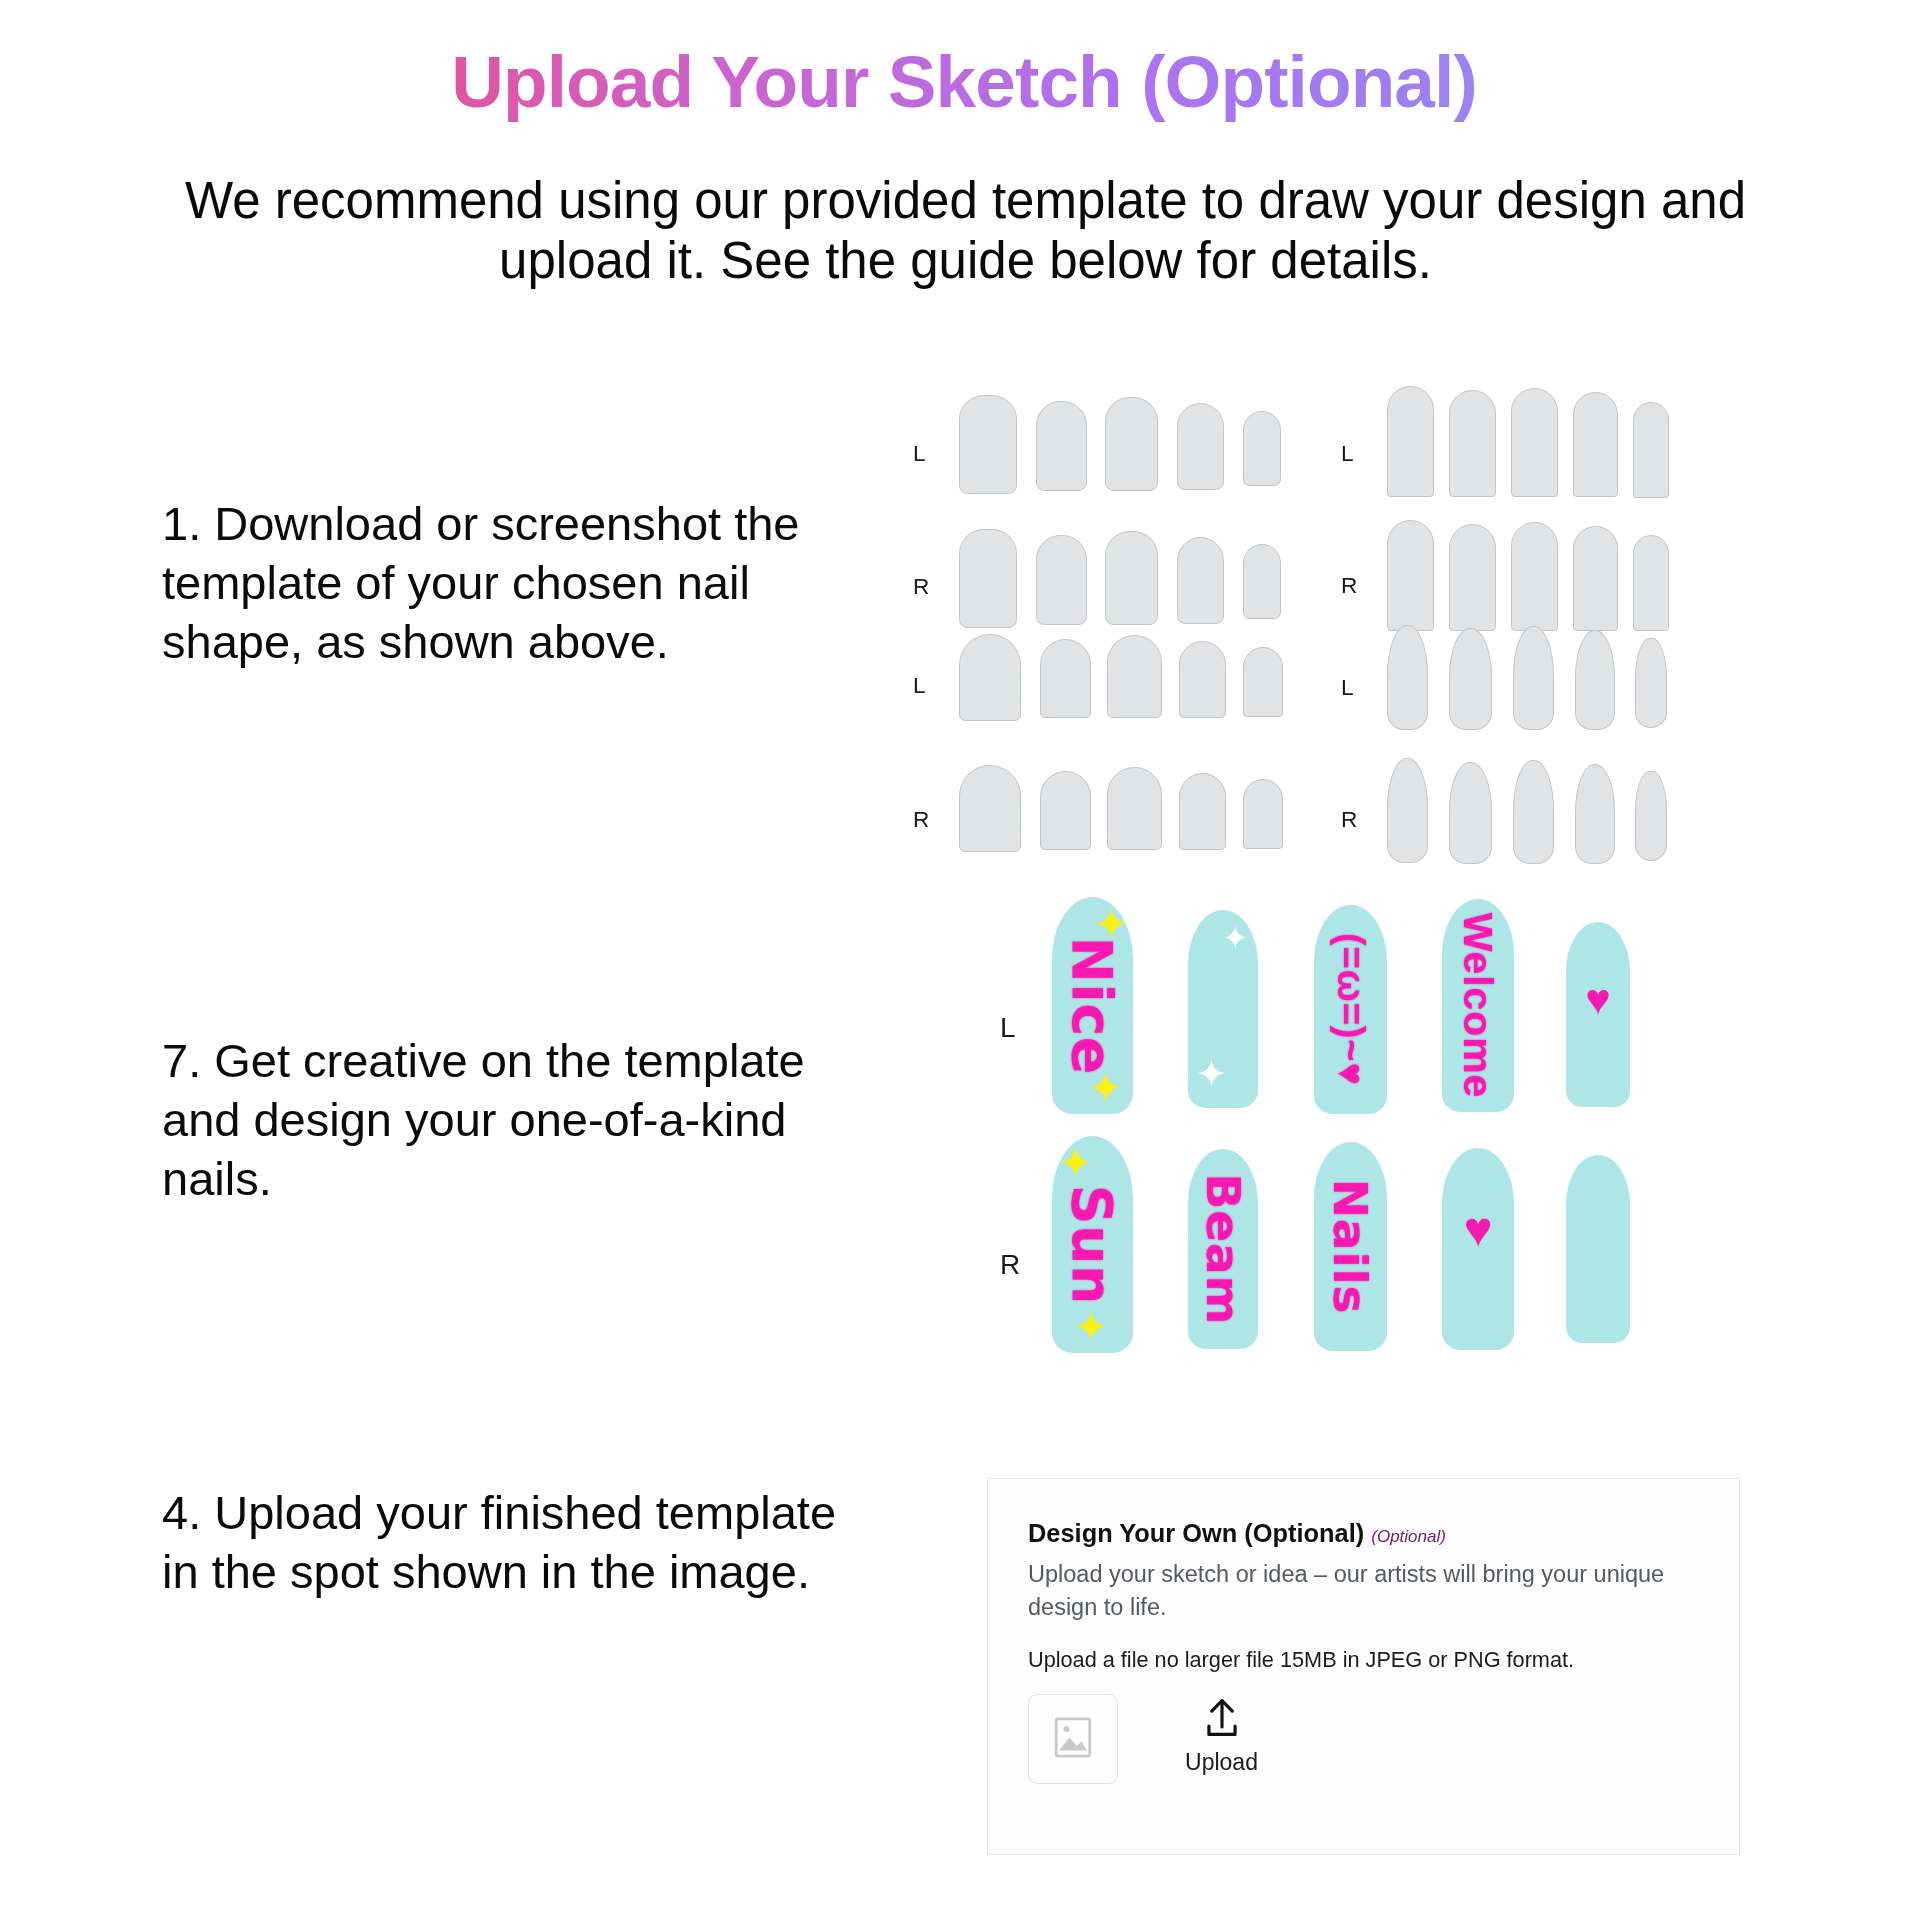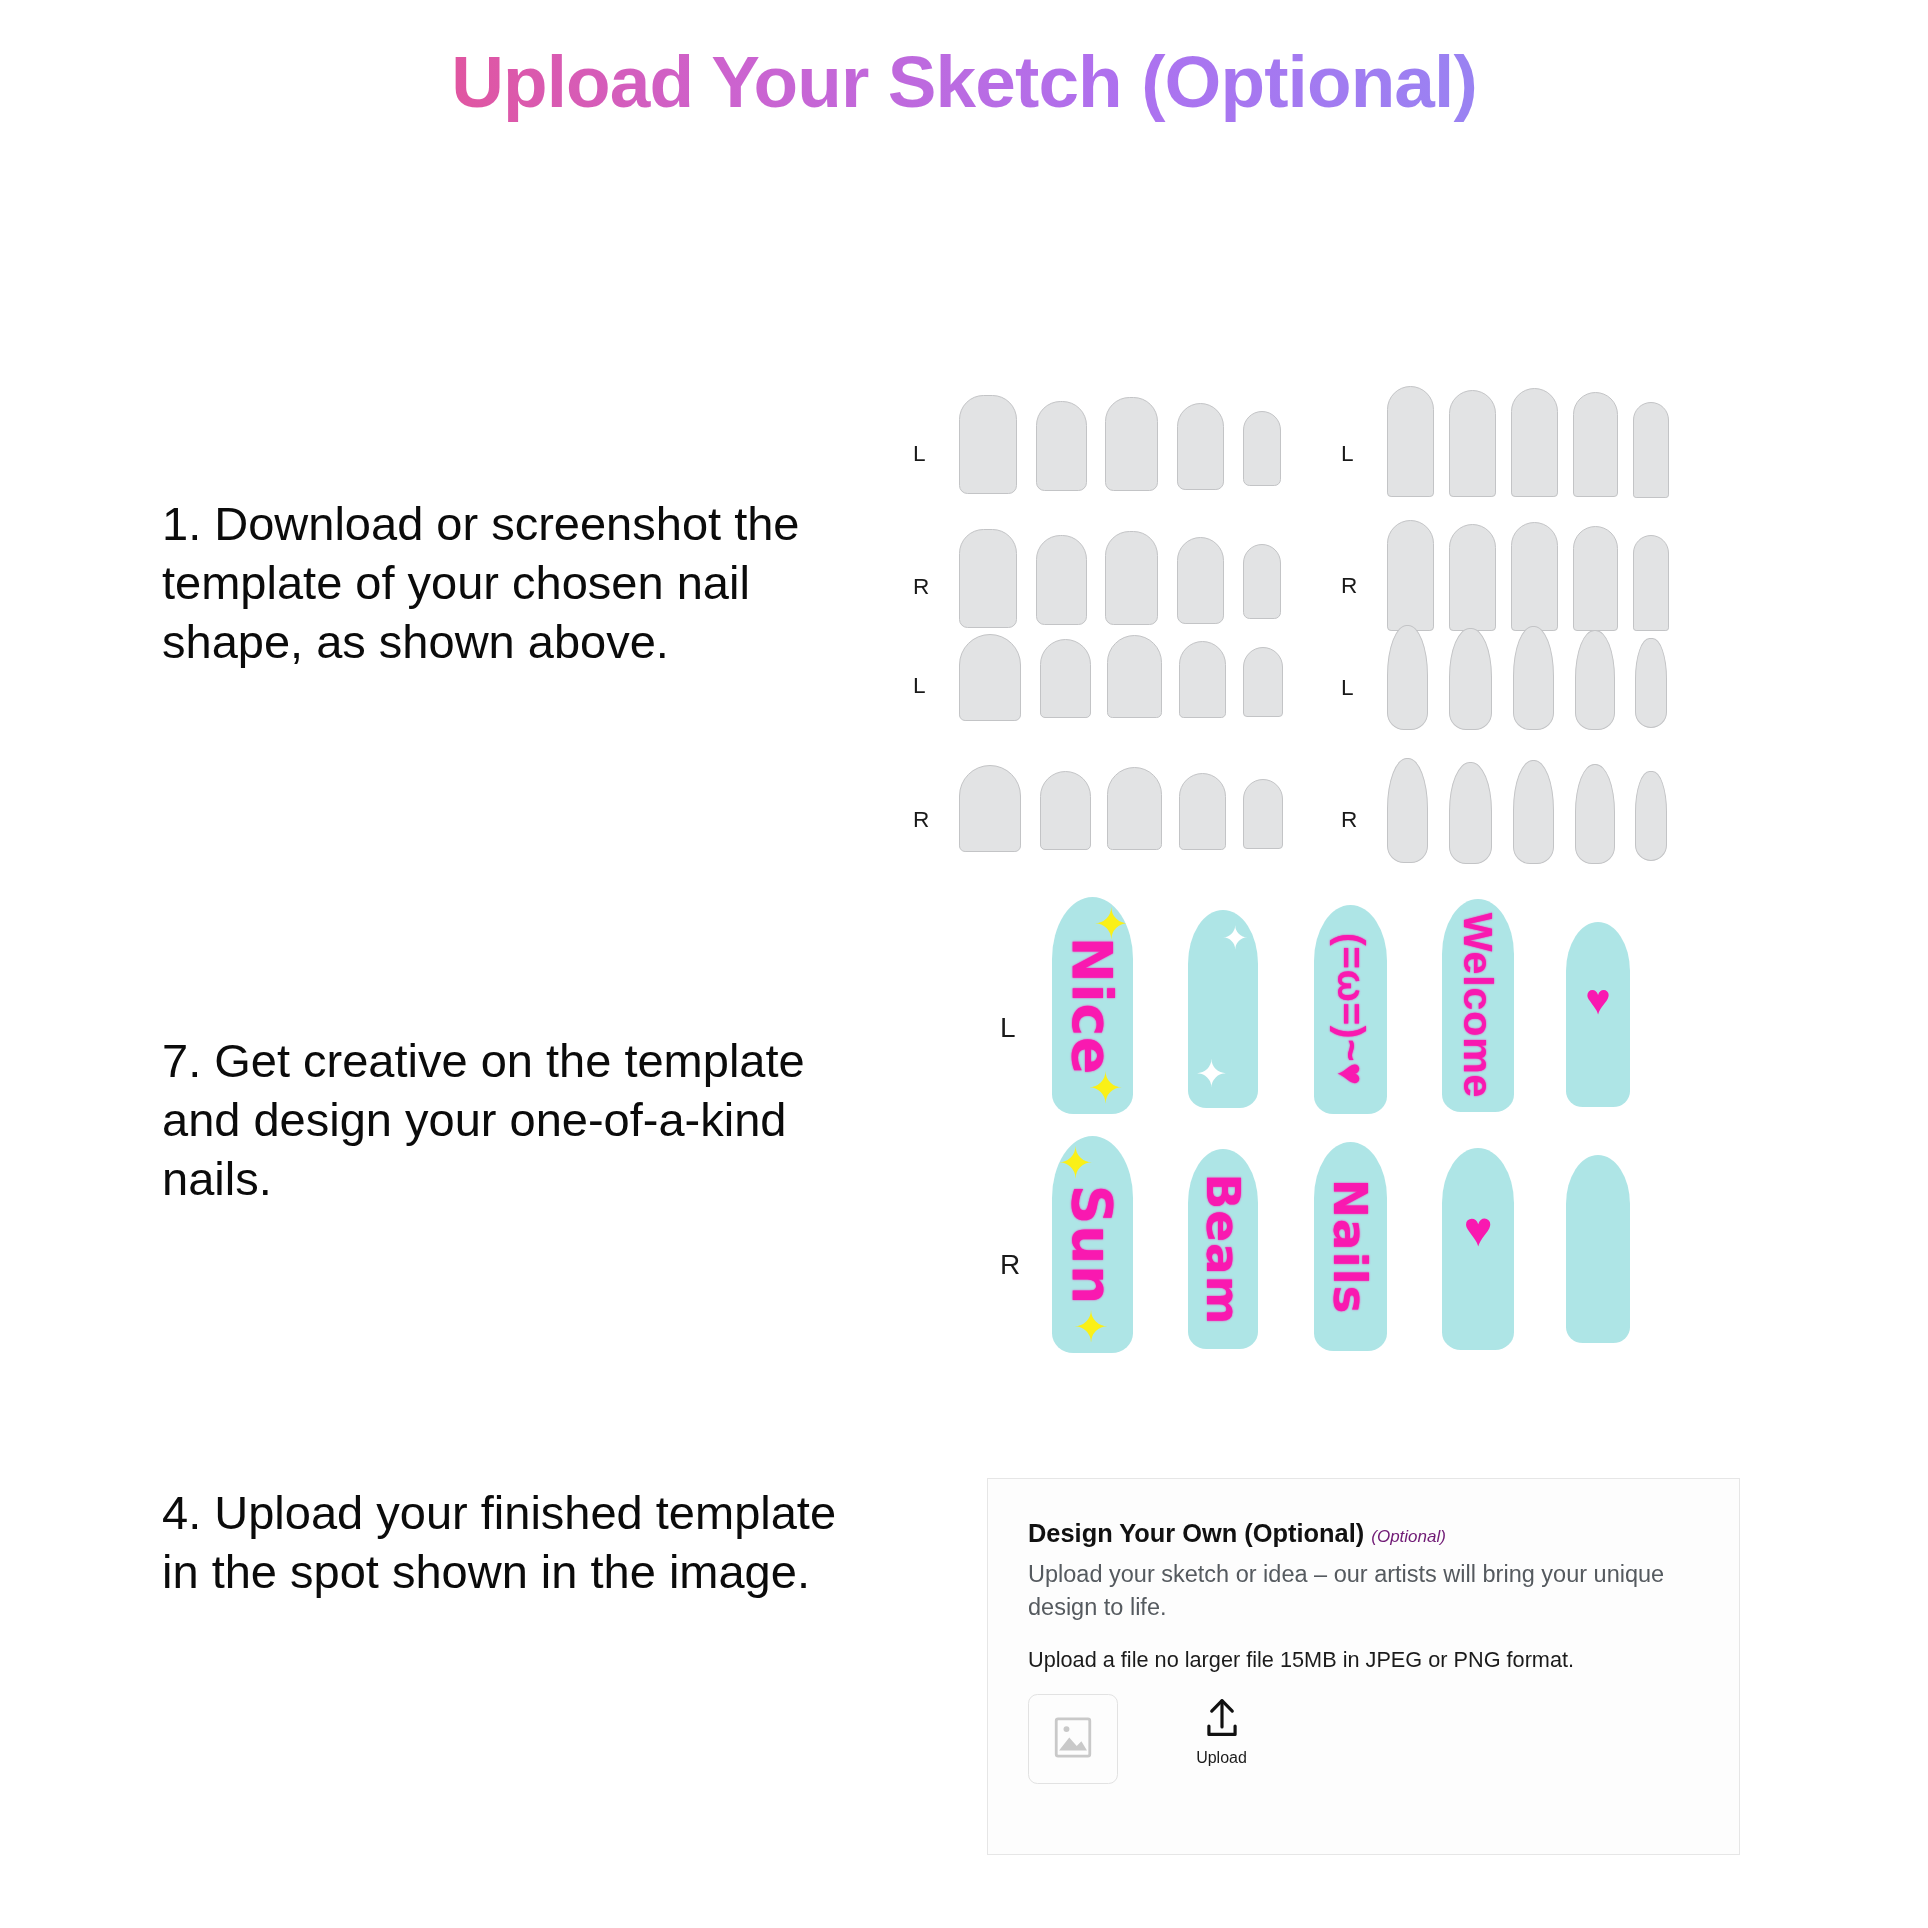--- a/index.html
+++ b/index.html
@@ -146,29 +146,30 @@
     width: 90px; height: 90px;
     border: 1.4px solid #e2e2e2; border-radius: 9.4px;
     display: flex; align-items: center; justify-content: center;
   }
   .uc-upload {
     position: absolute; left: 177px; top: 218px;
     width: 113px;
     display: flex; flex-direction: column; align-items: center;
     cursor: pointer;
   }
-  .uc-upload-label { font-size: 16px; color: #1b1b1b; margin-top: 5.6px; }
+  .uc-upload-label { font-size: 23px; color: #1b1b1b; margin-top: 5.6px; }
 </style>
 </head>
 <body>
 
 <div class="page">
 
   <h1 class="title">Upload Your Sketch (Optional)</h1>
 
+  <p class="intro">We recommend using our provided template to draw your design and upload it. See the guide below for details.</p>
 
   <p class="step" id="step1">1. Download or screenshot the template of your chosen nail shape, as shown above.</p>
   <p class="step" id="step2">7. Get creative on the template and design your one-of-a-kind nails.</p>
   <p class="step" id="step3">4. Upload your finished template in the spot shown in the image.</p>
 
   <div class="tmpl-grid" id="grp-a" style="left:951px; top:386px;">
     <span class="rowlabel" style="left:-38px; top:55px;">L</span>
     <span class="rowlabel" style="left:-38px; top:188px;">R</span>
 
     <div class="nail-t shape-square" style="left:7.5px;  top:9.4px; width:58px;  height:99px;"></div>

